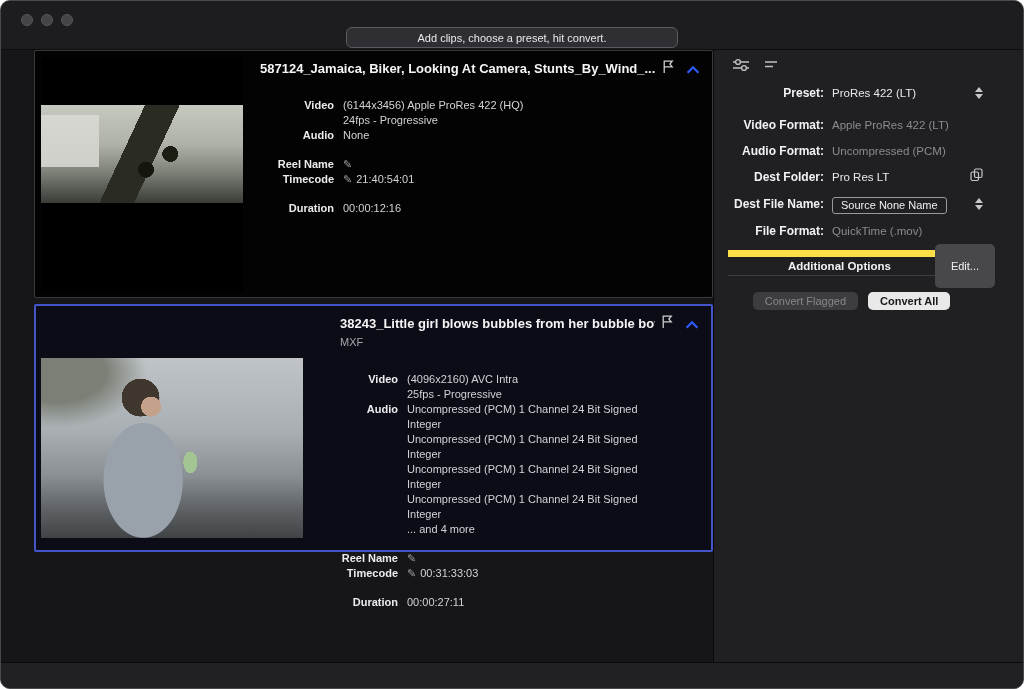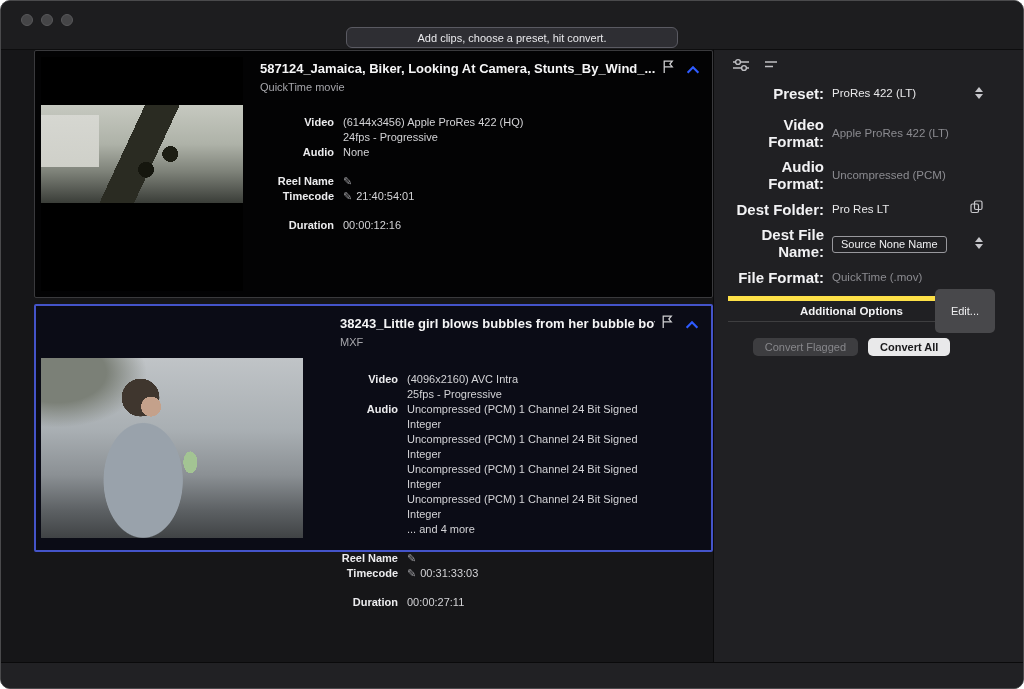--- a/index.html
+++ b/index.html
@@ -71,32 +71,32 @@
   .card-chevron { position:absolute; top:10px; right:12px; width:14px; height:10px; cursor:pointer; }
 
   
   .insp-icons { position:absolute; top:8px; left:18px; display:flex; gap:14px; }
   .insp-icon { cursor:pointer; }
   .insp-rows { padding-top:34px; }
   .irow { display:grid; grid-template-columns:96px 1fr auto; column-gap:8px; align-items:center;
     padding:0 40px 0 14px; min-height:18px; margin-bottom:8px; }
   .irow.preset-row { margin-bottom:14px; }
   .irow.dfn-row { min-height:20px; }
-  .ilabel { font-weight:bold; color:#f2f2f4; font-size:15px; text-align:right; }
+  .ilabel { font-weight:bold; color:#f2f2f4; font-size:12px; text-align:right; }
   .val-white { color:#e8e8ea; font-size:11.5px; }
   .val-muted { color:#8b8b90; font-size:11.5px; }
   .select-box { border:1px solid #98989d; border-radius:3px; padding:1px 8px 2px; font-size:11px; color:#f0f0f2;
     display:inline-block; cursor:pointer; }
 
   .stepper { display:flex; flex-direction:column; align-items:center; gap:2px; cursor:pointer; }
   .stepper .up { width:0; height:0; border-left:4px solid transparent; border-right:4px solid transparent; border-bottom:5px solid #c6c6ca; }
   .stepper .down { width:0; height:0; border-left:4px solid transparent; border-right:4px solid transparent; border-top:5px solid #c6c6ca; }
 
-  .addl-bar { margin:10px 28px 0 14px; height:26px; border-top:5px solid #fde047; border-bottom:1px solid #3e3e40;
-    display:flex; align-items:center; justify-content:flex-end; gap:32px; }
+  .addl-bar { margin:10px 28px 0 14px; height:26px; border-top:7px solid #fde047; border-bottom:1px solid #3e3e40;
+    display:flex; align-items:center; justify-content:flex-end; gap:44px; }
   .addl-label { font-weight:bold; color:#f2f2f4; font-size:11.5px; }
   .btn { font-size:11px; border:none; border-radius:5px; padding:3px 12px; cursor:pointer; font-family:inherit; }
   .btn-edit { background:#48484b; color:#f0f0f2; padding:16px 16px; }
   .convert-row { display:flex; justify-content:center; gap:10px; margin:16px 34px 0 0; }
   .btn-disabled { background:#3d3d40; color:#87878b; }
   .btn-primary { background:#e9e9ea; color:#19191b; font-weight:bold; }
 </style>
 </head>
 <body>
 
@@ -149,21 +149,20 @@
               <path d="M3 1.5 V13 M3 2 h7.5 l-2.2 2.7 2.2 2.7 H3" fill="none" stroke="#cfcfd1" stroke-width="1.2"></path>
             </svg>
         </span>
         <span class="card-chevron">
           <svg width="14" height="10" viewBox="0 0 13 9">
               <path d="M1.5 7 L6.5 2 L11.5 7" fill="none" stroke="var(--chevron-blue,#2e5bff)" stroke-width="2"></path>
             </svg>
         </span>
         <div class="clip-info">
           <div class="clip-title">587124_Jamaica, Biker, Looking At Camera, Stunts_By_Wind_...</div>
-          <div class="clip-container">QuickTime movie</div>
           <div class="meta">
             <span class="mlabel">Video</span>
             <span class="mval">
               <div>(6144x3456) Apple ProRes 422 (HQ)</div>
               <div>24fps - Progressive</div>
             </span>
             <span class="mlabel">Audio</span>
             <span class="mval">
               <div>None</div>
             </span>

